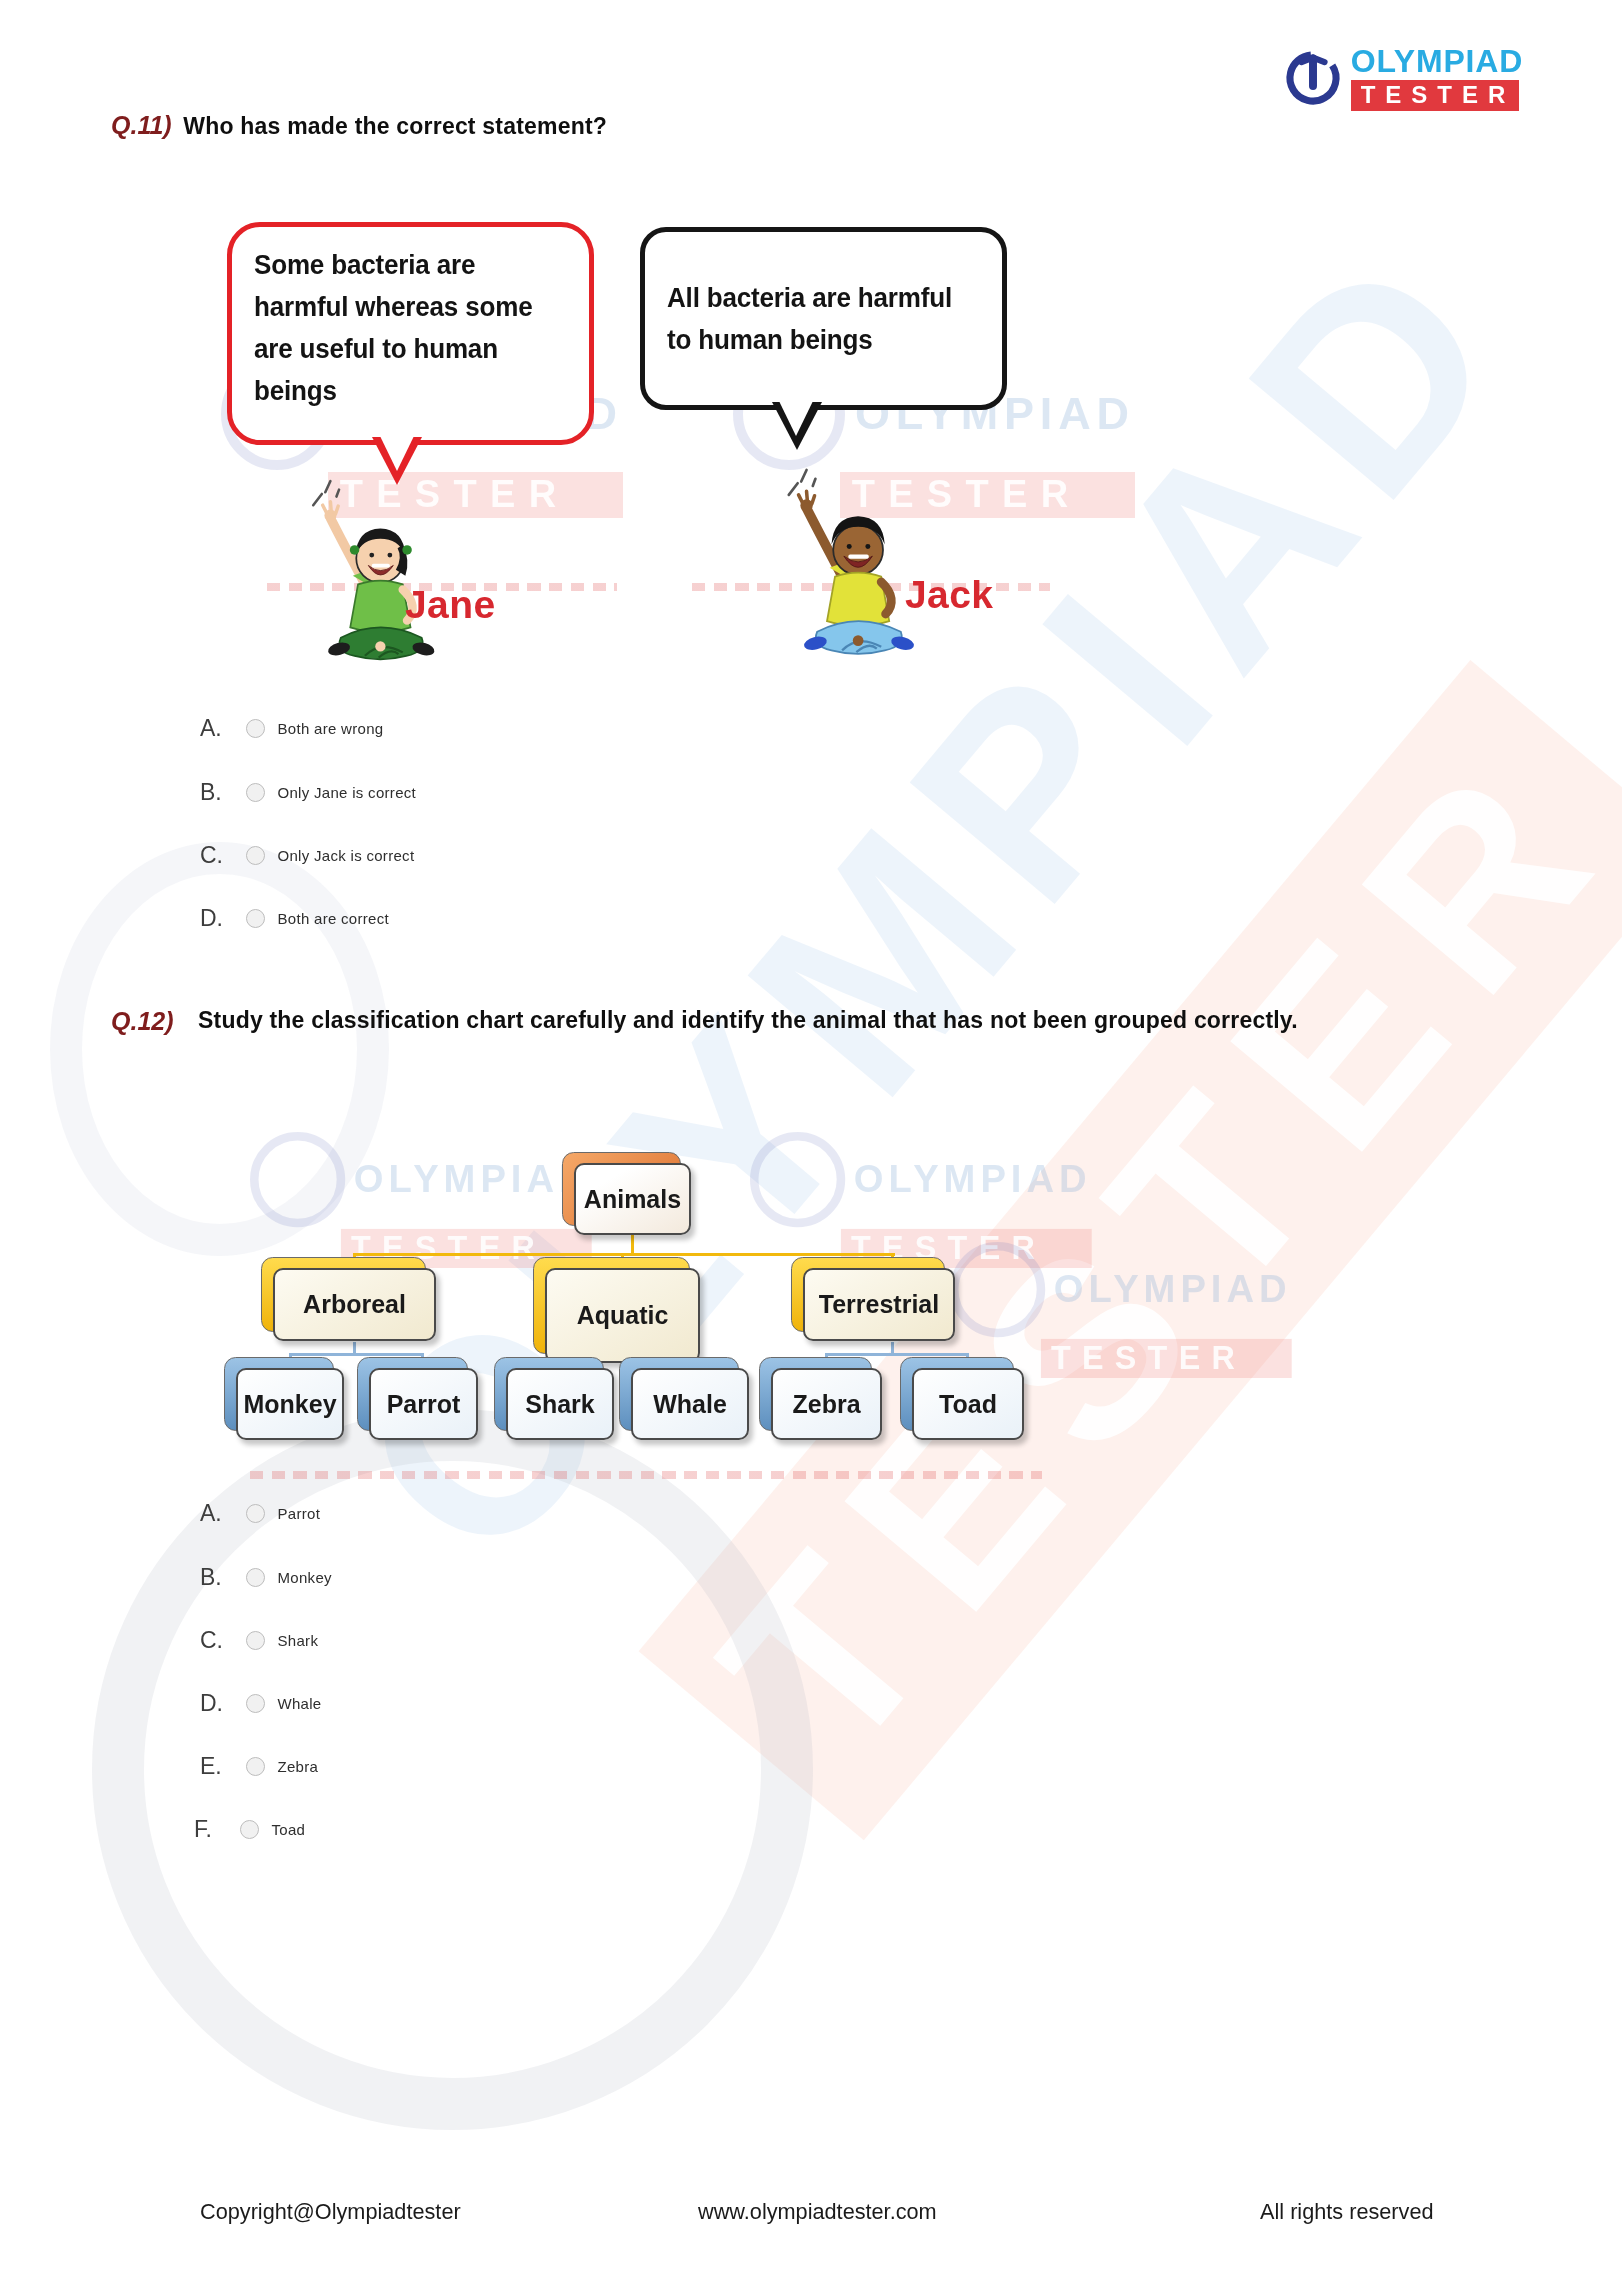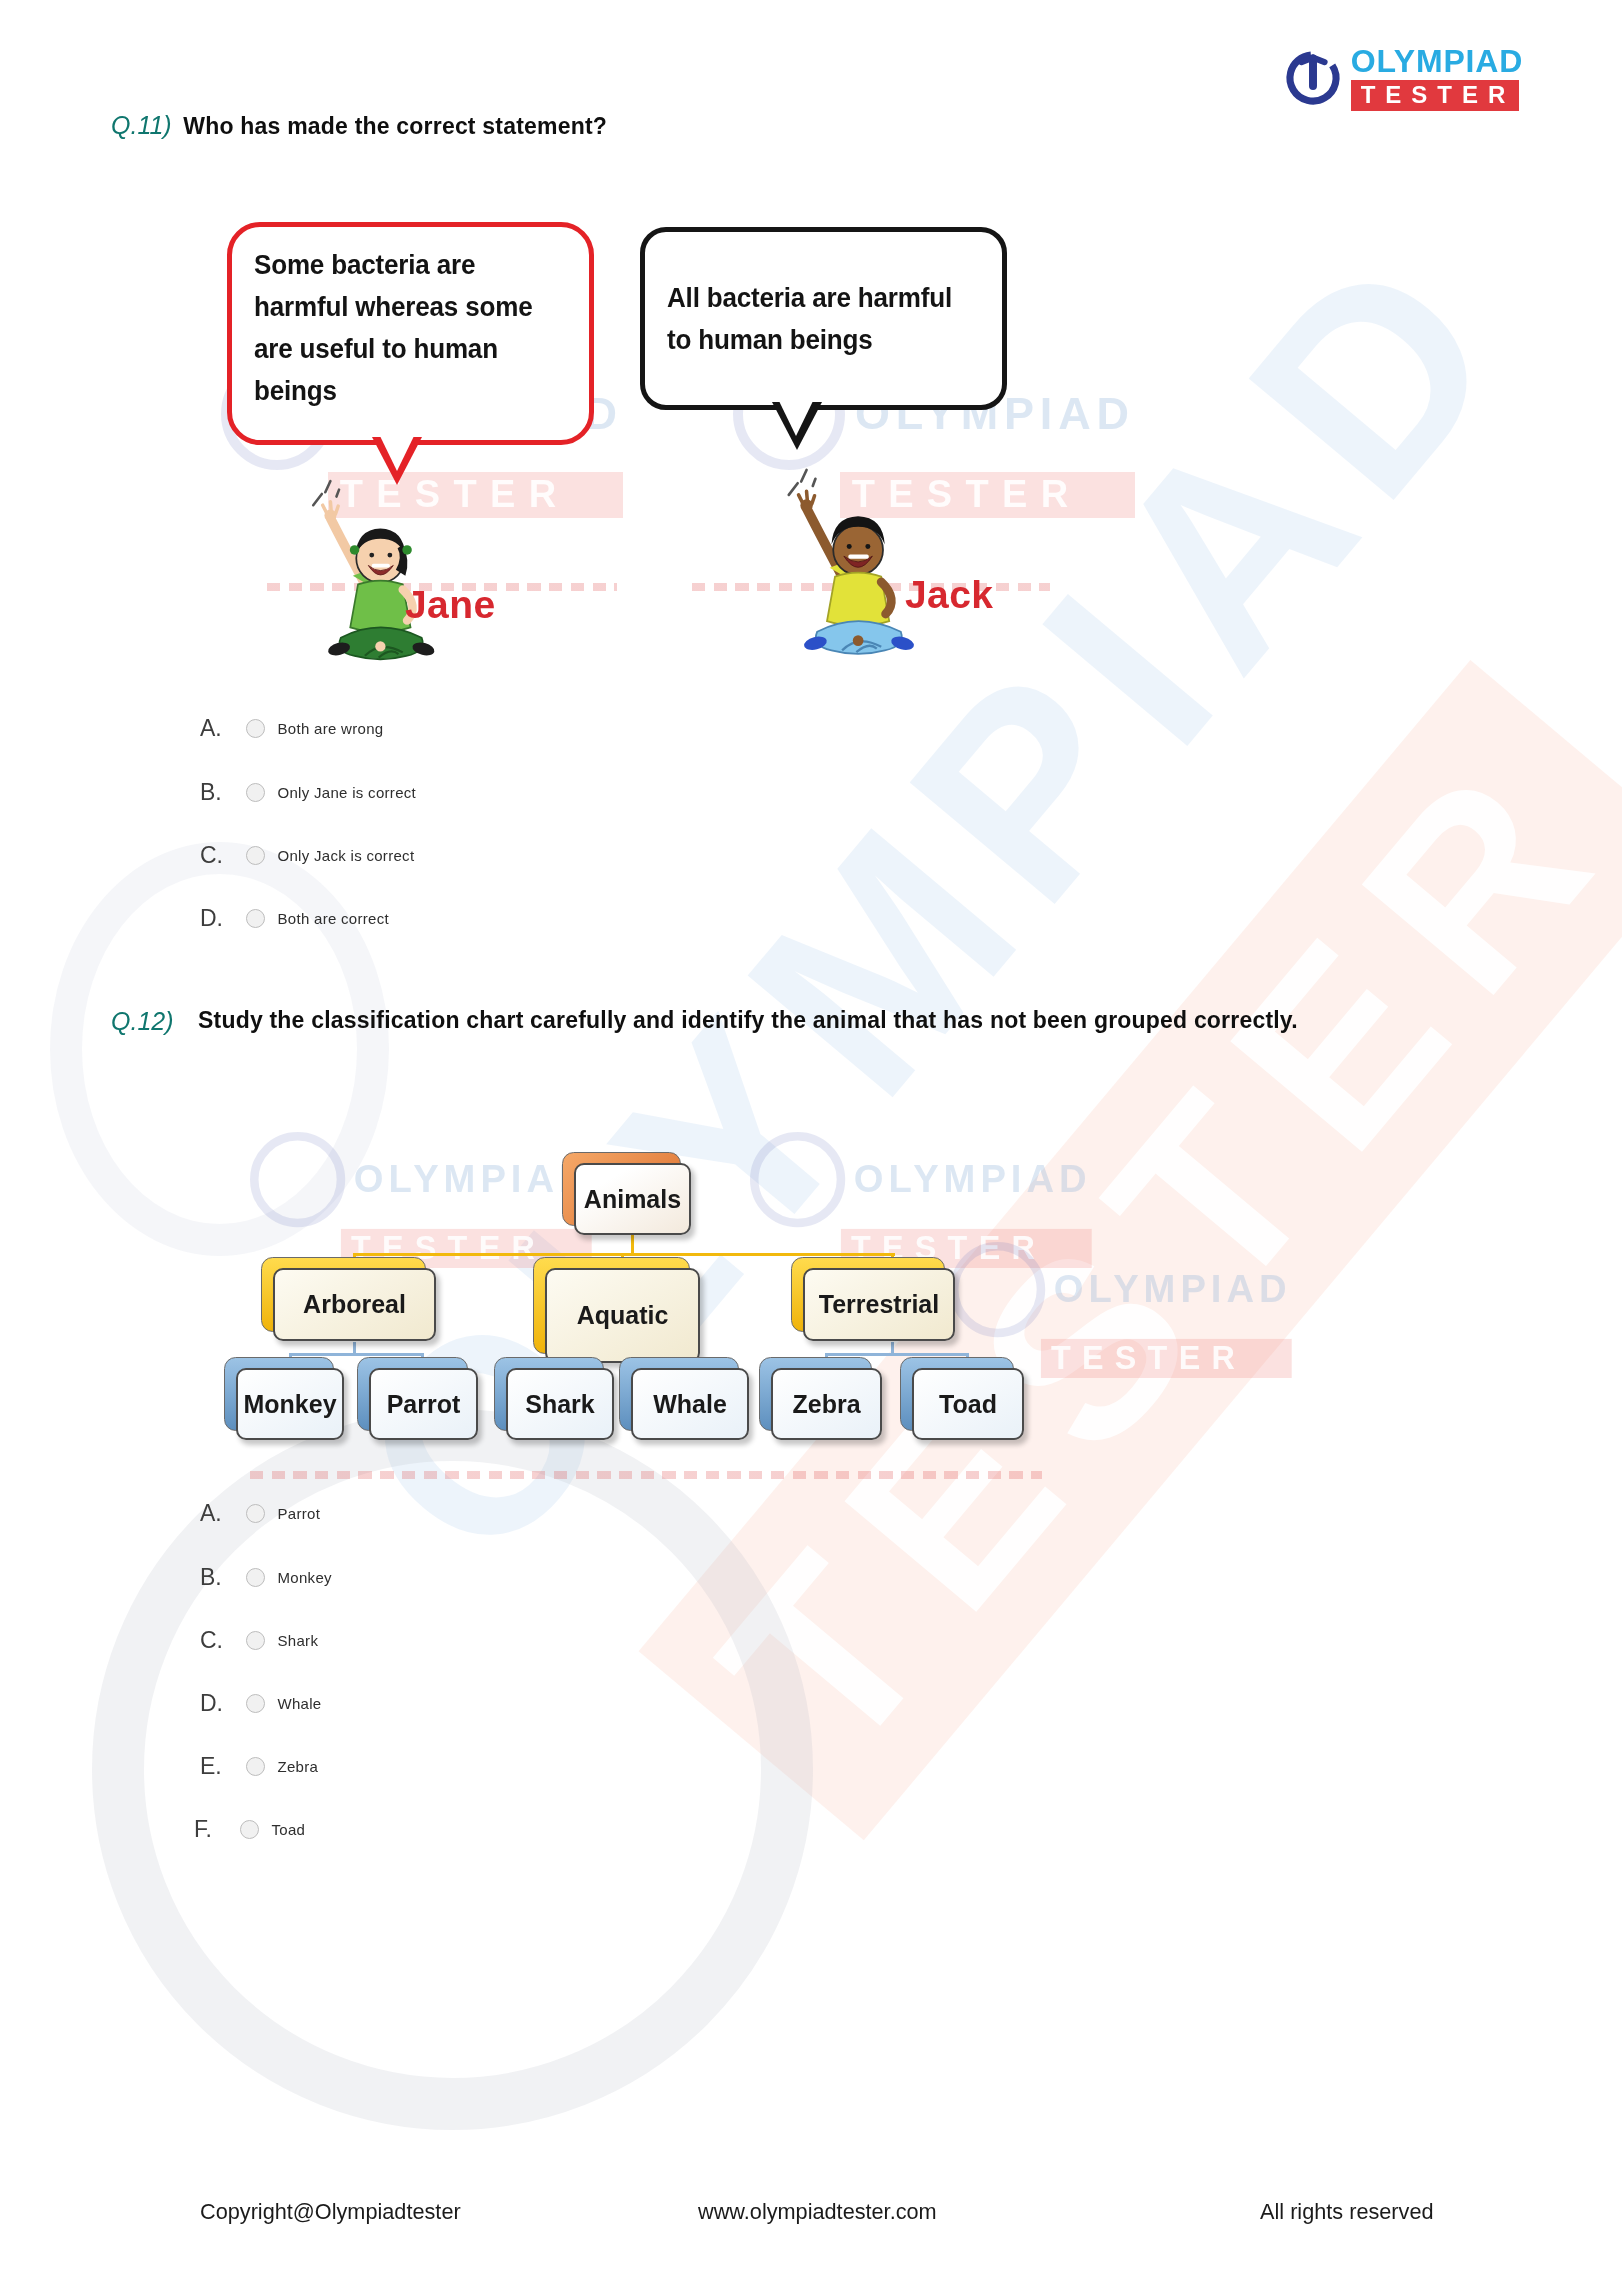--- a/index.html
+++ b/index.html
@@ -21,21 +21,21 @@
   .wm-tile .circ{width:92px;height:92px;border:10.8px solid rgba(100,115,185,0.16);border-radius:50%;flex:0 0 auto;}
   .wm-tile .oly{font-weight:bold;font-size:45px;letter-spacing:5.8px;color:rgba(140,175,215,0.30);}
   .wm-tile .tes{margin-left:107px;font-weight:bold;font-size:38px;letter-spacing:13.3px;
                 color:rgba(255,255,255,0.88);background:rgba(235,120,115,0.22);padding:1.7px 11.7px;}
   .wm-strip{position:absolute;height:7.5px;
             background:repeating-linear-gradient(90deg,rgba(220,70,70,0.25) 0 13.3px,rgba(220,70,70,0) 13.3px 21.7px);}
 
   
   .content{position:relative;z-index:1;}
   .q-row{position:absolute;display:flex;align-items:baseline;gap:11.7px;}
-  .q-label{font-style:italic;font-size:25px;color:#0f766e;}
+  .q-label{font-style:italic;font-size:25px;color:#7f1d1d;font-weight:bold;}
   .q-question{font-weight:bold;font-size:23px;color:#0f0f0f;letter-spacing:0.2px;}
   #logo{position:absolute;left:1282px;top:45px;display:flex;align-items:center;gap:6.7px;}
   .logo-text{display:flex;flex-direction:column;align-items:flex-start;}
   .logo-oly{font-weight:bold;font-size:32px;letter-spacing:0.8px;color:#29ABE2;line-height:1;}
   .logo-tes{margin-top:2.5px;background:#E1393E;color:#fff;font-weight:bold;font-size:24px;
             letter-spacing:10px;padding:1.7px 3.3px 2.5px 10px;line-height:1.15;}
 
   
   .bubble{position:absolute;background:#fff;box-sizing:border-box;}
   #bubble-jane{left:227px;top:222px;width:367px;height:223px;border:5.8px solid #E42227;border-radius:33px;padding:16.7px 0 0 21.7px;}

